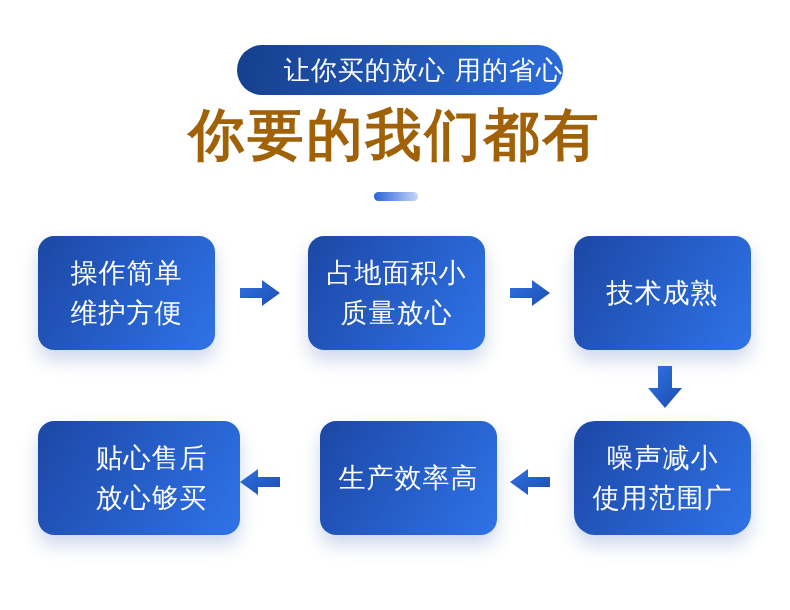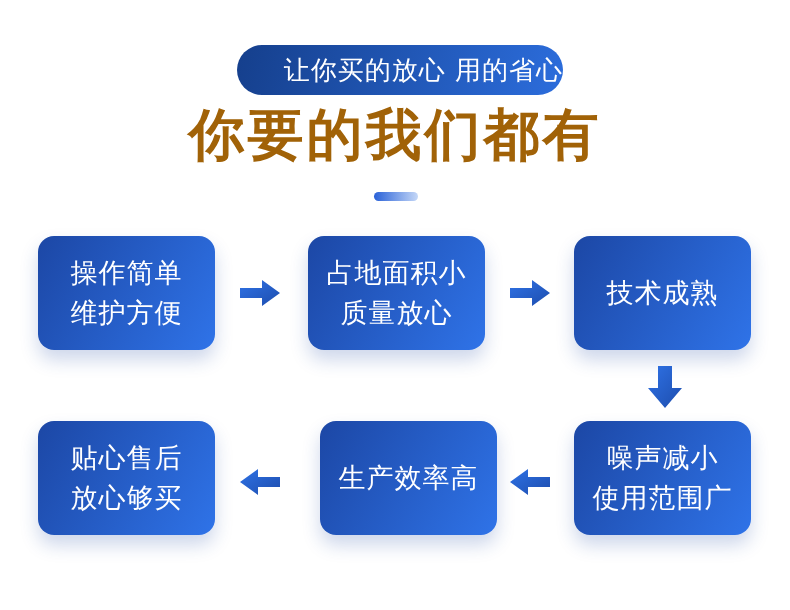--- a/index.html
+++ b/index.html
@@ -64,23 +64,23 @@
   .box span {
     color: #ffffff;
     font-size: 27px;
     line-height: 40px;
     letter-spacing: 1px;
     white-space: nowrap;
   }
   .b1 { left: 38px;  top: 236px; }
   .b2 { left: 308px; top: 236px; }
   .b3 { left: 574px; top: 236px; }
-  .b4 { left: 574px; top: 421px; }
+  .b4 { left: 574px; top: 421px; border-radius: 21px; }
   .b5 { left: 320px; top: 421px; }
-  .b6 { left: 38px;  top: 421px; }
+  .b6 { left: 38px;  top: 421px; padding-left: 25px; }
 
   
   .arrow { position: absolute; }
   .a1 { left: 240px; top: 278px; }
   .a2 { left: 510px; top: 278px; }
   .a3 { left: 510px; top: 467px; }
   .a4 { left: 240px; top: 467px; }
   .a-down { left: 646px; top: 366px; }
   .defs-holder { position: absolute; width: 0; height: 0; }
 </style>

